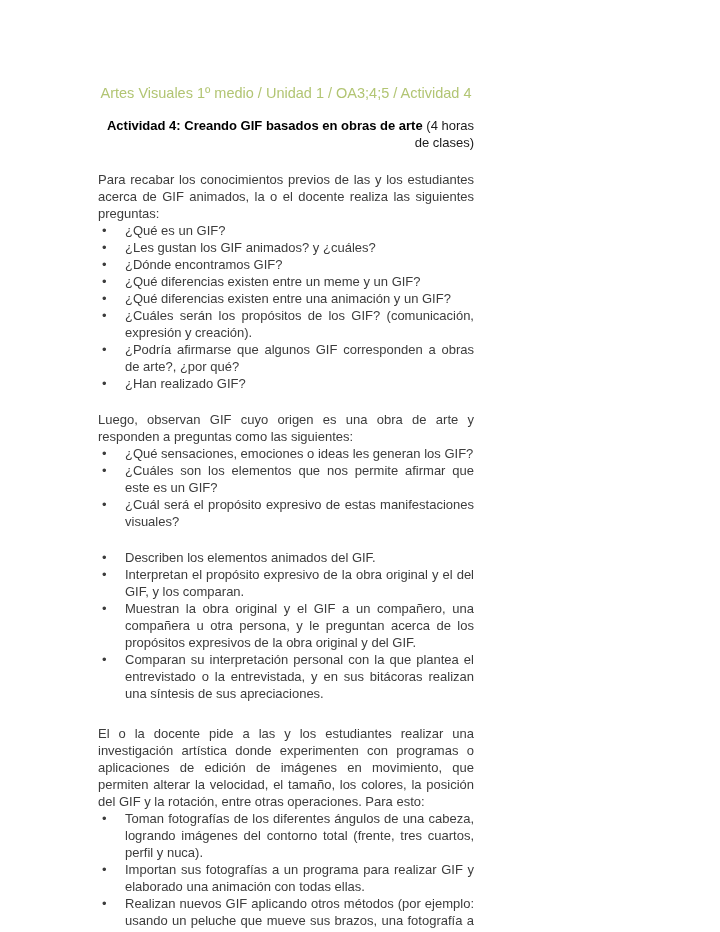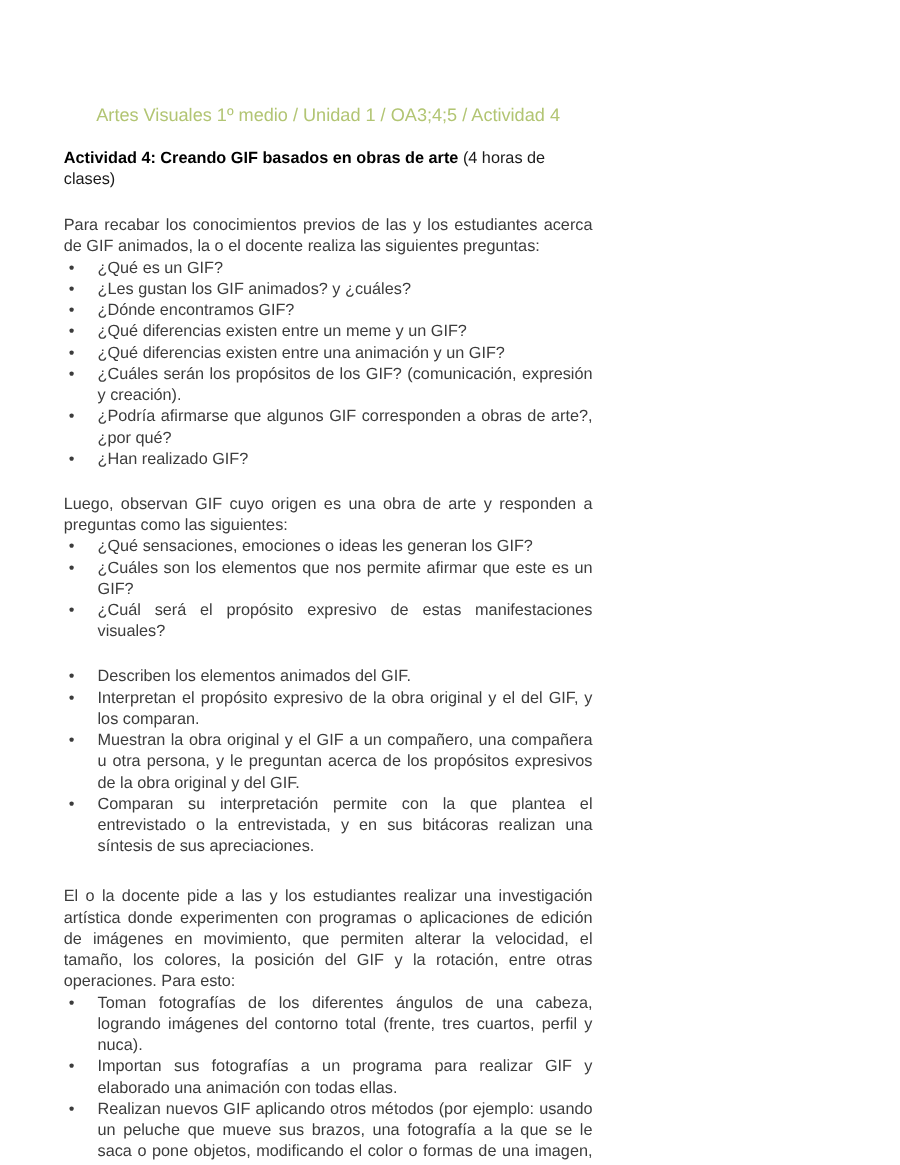--- a/index.html
+++ b/index.html
@@ -6,39 +6,39 @@
     margin: 0;
     padding: 0;
     background: #ffffff;
   }
   .page {
     position: relative;
     width: 572px;
     height: 932px;
     box-sizing: border-box;
     background: #ffffff;
-    padding: 84px 98px 0 51px;
+    padding: 84px 98px 0 98px;
     font-family: "Liberation Sans", "DejaVu Sans", sans-serif;
     font-size: 13px;
     line-height: 17px;
     color: #3c3c3c;
     overflow: hidden;
   }
   .doc-title {
     text-align: center;
     font-size: 14.5px;
     line-height: 18px;
     color: #b2c573;
     margin: 0 0 15px 0;
     font-weight: 400;
   }
   .activity-heading {
     margin: 0 0 20px 0;
     color: #1a1a1a;
-    text-align: left;
+    text-align: right;
   }
   .activity-heading strong {
     font-weight: 700;
     color: #000000;
   }
   .section {
     margin: 0 0 19px 0;
   }
   .section.last-gap {
     margin-top: 23px;
@@ -98,21 +98,21 @@
       <li>¿Cuáles son los elementos que nos permite afirmar que este es un GIF?</li>
       <li>¿Cuál será el propósito expresivo de estas manifestaciones visuales?</li>
     </ul>
   </div>
 
   <div class="section">
     <ul class="bullets">
       <li>Describen los elementos animados del GIF.</li>
       <li>Interpretan el propósito expresivo de la obra original y el del GIF, y los comparan.</li>
       <li>Muestran la obra original y el GIF a un compañero, una compañera u otra persona, y le preguntan acerca de los propósitos expresivos de la obra original y del GIF.</li>
-      <li>Comparan su interpretación permite con la que plantea el entrevistado o la entrevistada, y en sus bitácoras realizan una síntesis de sus apreciaciones.</li>
+      <li>Comparan su interpretación personal con la que plantea el entrevistado o la entrevistada, y en sus bitácoras realizan una síntesis de sus apreciaciones.</li>
     </ul>
   </div>
 
   <div class="section last-gap">
     <p class="intro">El o la docente pide a las y los estudiantes realizar una investigación artística donde experimenten con programas o aplicaciones de edición de imágenes en movimiento, que permiten alterar la velocidad, el tamaño, los colores, la posición del GIF y la rotación, entre otras operaciones. Para esto:</p>
     <ul class="bullets">
       <li>Toman fotografías de los diferentes ángulos de una cabeza, logrando imágenes del contorno total (frente, tres cuartos, perfil y nuca).</li>
       <li>Importan sus fotografías a un programa para realizar GIF y elaborado una animación con todas ellas.</li>
       <li>Realizan nuevos GIF aplicando otros métodos (por ejemplo: usando un peluche que mueve sus brazos, una fotografía a la que se le saca o pone objetos, modificando el color o formas de una imagen, entre otros).</li>
       <li>Proponen modificaciones a sus resultados de investigaciones.</li>

